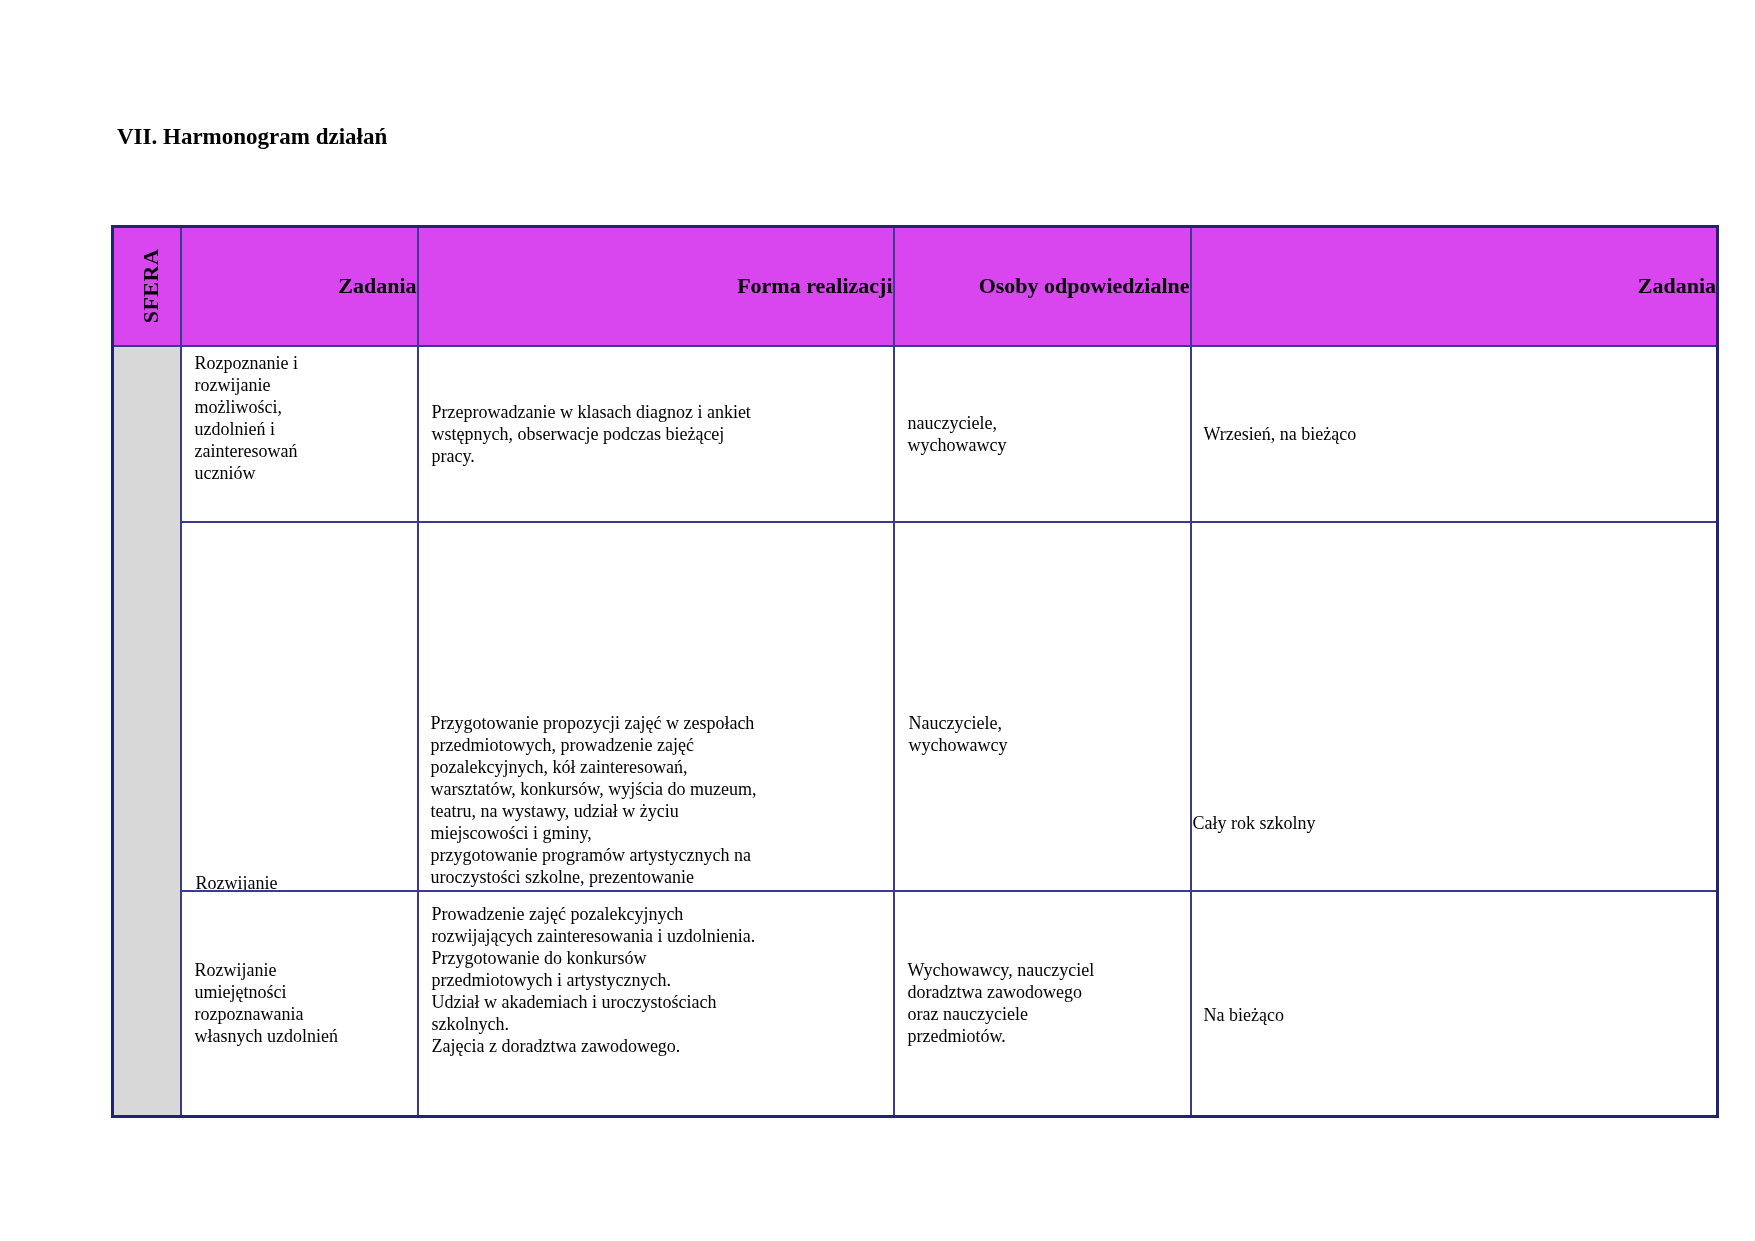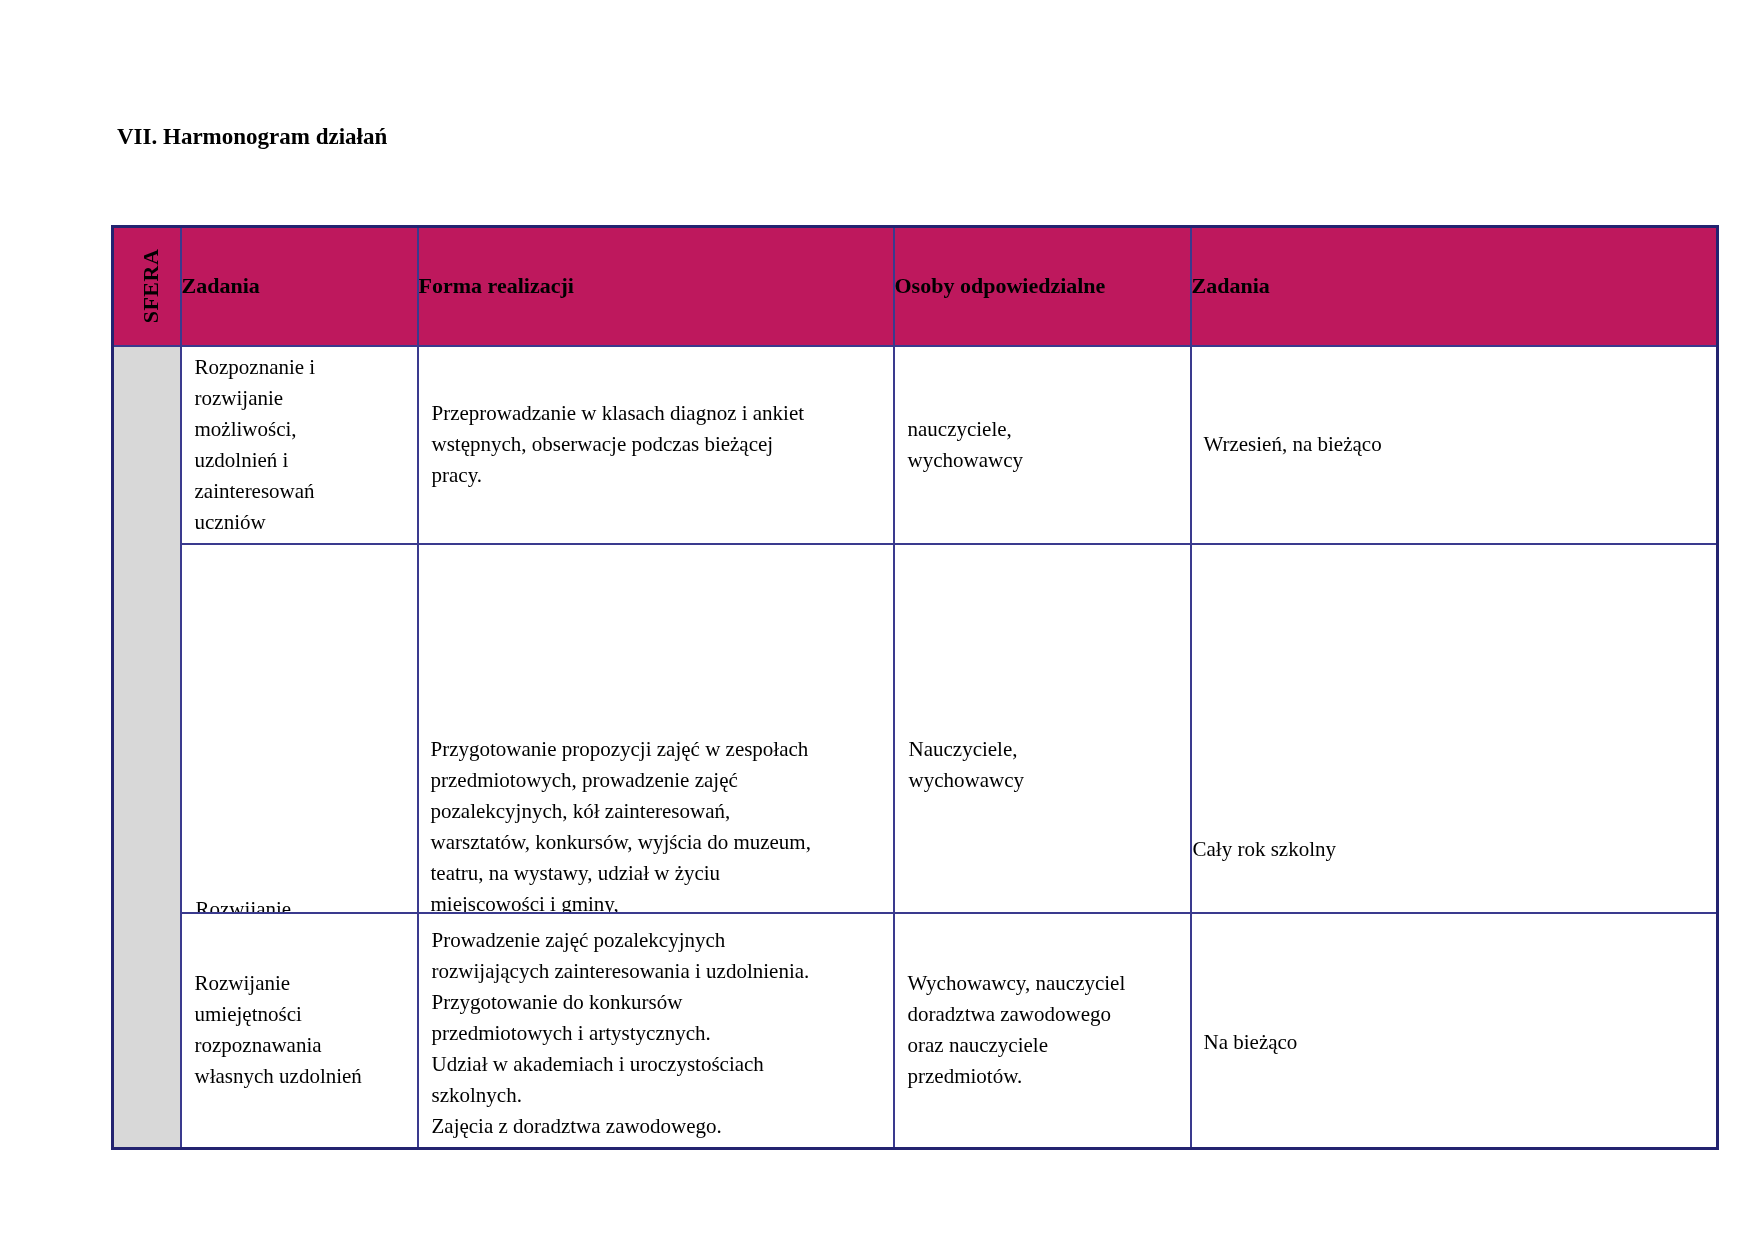--- a/index.html
+++ b/index.html
@@ -19,39 +19,39 @@
     width:1606px;
     border-collapse:collapse; table-layout:fixed;
     border:3px solid #232370;
   }
   table.schedule td, table.schedule th {
     border:2px solid #3a3a8e;
     padding:0;
     overflow:hidden;
   }
   th.hdr {
-    background:#be185d;
+    background:#d946ef;
     font-size:22px; font-weight:bold;
-    text-align:left; vertical-align:middle;
+    text-align:right; vertical-align:middle;
   }
   td.sphere-cell {
     background:#d8d8d8;
     text-align:center; vertical-align:middle;
   }
   .vtext {
     display:inline-block;
     transform:rotate(-90deg);
     white-space:nowrap;
     font-weight:bold;
     font-size:22px;
     letter-spacing:0.5px;
   }
   .bt {
-    font-size:21px;
-    line-height:31px;
+    font-size:18px;
+    line-height:22px;
     white-space:pre-line;
   }
   td.vtop { vertical-align:top; }
   td.vmid { vertical-align:middle; }
   .pad { padding:5px 10px 5px 13px; }
   .padt { padding-left:12px; }
   .relwrap { position:relative; width:100%; height:100%; }
   .abs { position:absolute; }
   
   .r2-zad   { top:166px; left:14px; right:8px; }

